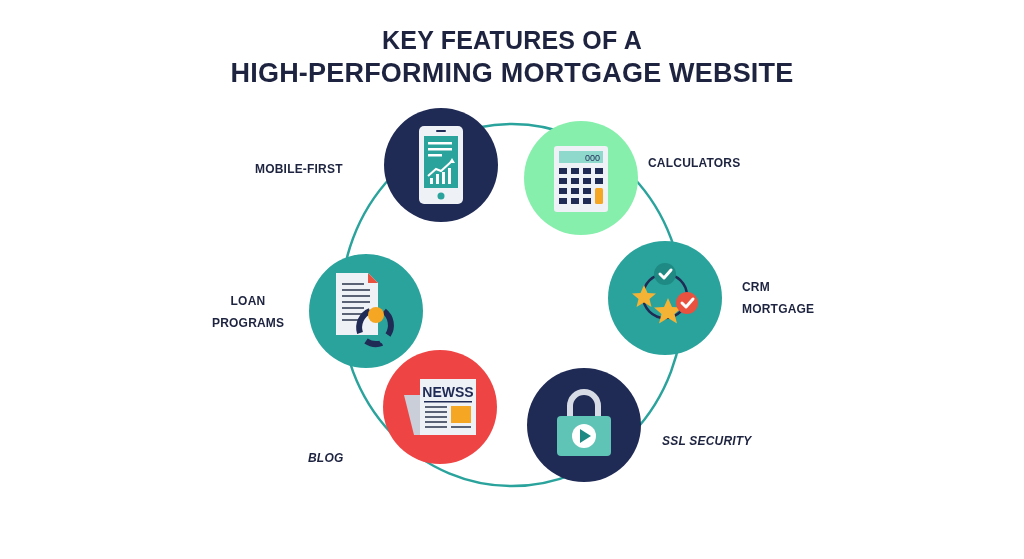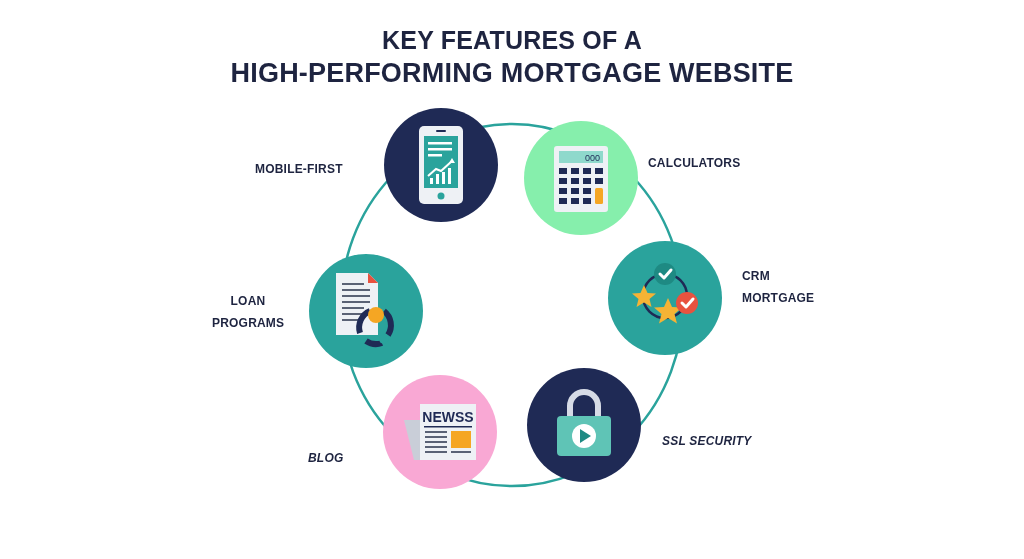--- a/index.html
+++ b/index.html
@@ -84,36 +84,36 @@
   <svg width="90" height="80" viewBox="0 0 90 80">
     <circle cx="45" cy="38" r="22" fill="none" stroke="#1f2a55" stroke-width="2.5"></circle>
     <circle cx="45" cy="16" r="11" fill="#1e8a83"></circle>
     <polyline points="40,16 44,20 51,12" fill="none" stroke="#ffffff" stroke-width="3" stroke-linecap="round" stroke-linejoin="round"></polyline>
     <polygon points="24,27 27.5,35 36,35.5 29.5,41 31.5,49 24,44.5 16.5,49 18.5,41 12,35.5 20.5,35" fill="#f5b335"></polygon>
     <polygon points="48,40 52,49 62,49.5 54.5,56 57,65.5 48,60 39,65.5 41.5,56 34,49.5 44,49" fill="#f5b335"></polygon>
     <circle cx="67" cy="45" r="11" fill="#e8523f"></circle>
     <polyline points="62,45 66,49 73,41" fill="none" stroke="#ffffff" stroke-width="3" stroke-linecap="round" stroke-linejoin="round"></polyline>
   </svg>
 </div>
-<div class="label" style="left:742px; top:265px;">
+<div class="label" style="left:742px; top:276px;">
   <div>CRM</div>
   <div>MORTGAGE</div>
 </div>
 
 <div class="node" style="left:527px; top:368px; background:#1f2a55;">
   <svg width="64" height="74" viewBox="0 0 64 74">
     <path d="M18,30 V18 a14,14 0 0 1 28,0 V30" fill="none" stroke="#d6dbe6" stroke-width="6"></path>
     <rect x="5" y="28" width="54" height="40" rx="4" fill="#5fc4b6"></rect>
     <circle cx="32" cy="48" r="12" fill="#ffffff"></circle>
     <polygon points="28,41 39,48 28,55" fill="#1e8a83"></polygon>
   </svg>
 </div>
 <div class="label" style="left:662px; top:430px;font-style:italic;">SSL SECURITY</div>
 
-<div class="node" style="left:383px; top:375px; background:#f9a8d4;">
+<div class="node" style="left:383px; top:350px; background:#ef4444;">
   <svg width="80" height="64" viewBox="0 0 80 64">
     <polygon points="4,20 24,20 28,60 14,60" fill="#c9ced8"></polygon>
     <rect x="20" y="4" width="56" height="56" fill="#eef1f5"></rect>
     <text x="48" y="22" font-size="14" font-weight="bold" font-family="Liberation Sans, sans-serif" text-anchor="middle" fill="#1f2a55">NEWSS</text>
     <rect x="24" y="26" width="48" height="1.5" fill="#1f2a55"></rect>
     <g fill="#5a6275">
       <rect x="25" y="31" width="22" height="2"></rect>
       <rect x="25" y="36" width="22" height="2"></rect>
       <rect x="25" y="41" width="22" height="2"></rect>
       <rect x="25" y="46" width="22" height="2"></rect>

